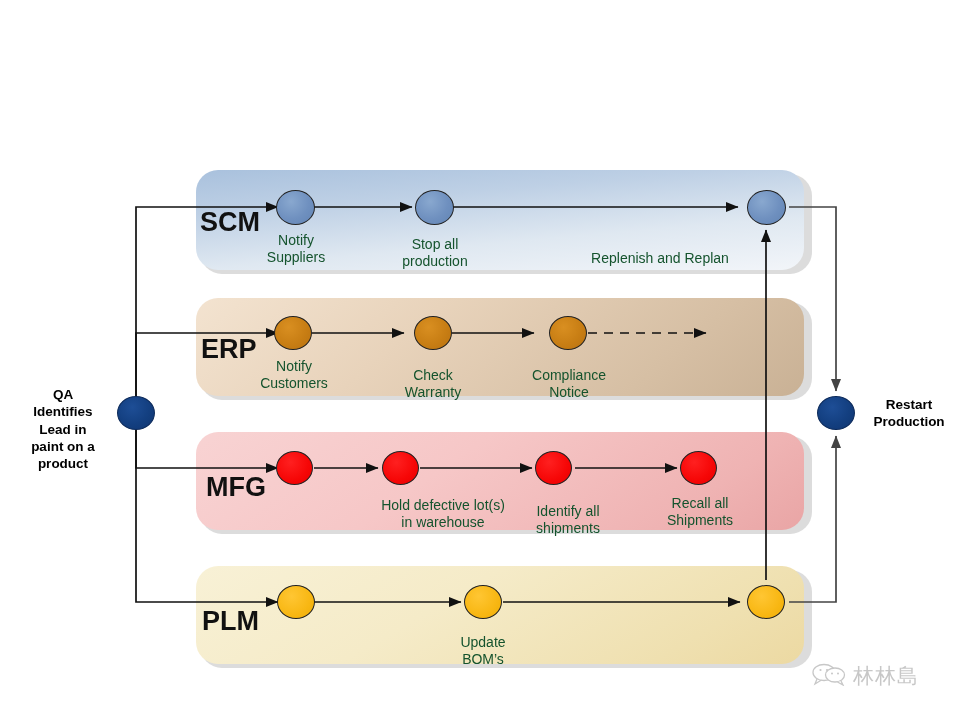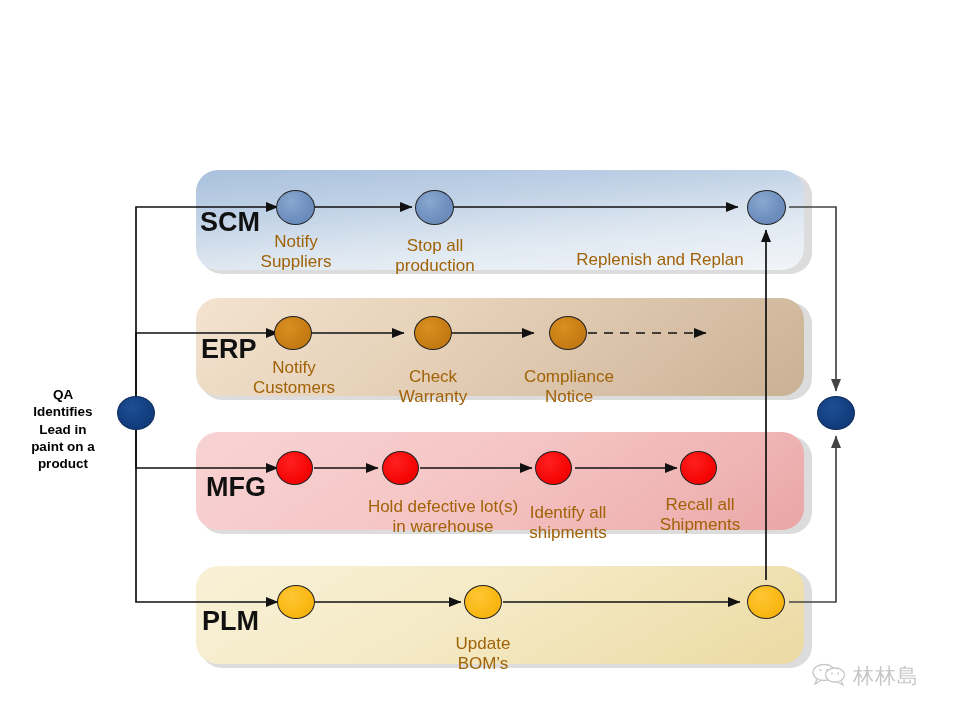--- a/index.html
+++ b/index.html
@@ -46,22 +46,22 @@
     border: 1.4px solid #222222;
   }
   .node-scm { background: radial-gradient(circle at 38% 32%, #89a8cf 0%, #6f90bf 55%, #6184b4 100%); }
   .node-erp { background: radial-gradient(circle at 38% 32%, #d98f21 0%, #c87e14 55%, #b87110 100%); }
   .node-mfg { background: radial-gradient(circle at 38% 32%, #ff2020 0%, #f60606 60%, #e60000 100%); }
   .node-plm { background: radial-gradient(circle at 38% 32%, #ffc633 0%, #f8b713 60%, #eead06 100%); }
   .node-hub { background: radial-gradient(circle at 40% 32%, #1e4e96 0%, #133f80 55%, #0f3570 100%); border:1px solid #0c2a5a; }
 
   .node-label {
     position: absolute;
-    font-size: 17px;
-    color: #a16207;
+    font-size: 14px;
+    color: #14532d;
     text-align: center;
     line-height: 1.18;
     white-space: pre-line;
   }
   .side-label {
     position: absolute;
     font-size: 13.5px;
     font-weight: bold;
     color: #000000;
     text-align: center;
@@ -149,20 +149,22 @@
   </svg>
 
   <div class="node node-hub" style="left:117px; top:396px; width:38px; height:34px;"></div>
   <div class="side-label" style="left:14px; top:386px; width:98px;">QA
 Identifies
 Lead in
 paint  on a
 product</div>
 
   <div class="node node-hub" style="left:817px; top:396px; width:38px; height:34px;"></div>
+  <div class="side-label" style="left:862px; top:396px; width:94px;">Restart
+Production</div>
 
   <div class="lane-title" style="left:200px; top:207px;">SCM</div>
   <div class="node node-scm" style="left:276px; top:190px; width:39px; height:35px;"></div>
   <div class="node-label" style="left:242px; top:232px; width:108px;">Notify
 Suppliers</div>
 
   <div class="node node-scm" style="left:415px; top:190px; width:39px; height:35px;"></div>
   <div class="node-label" style="left:381px; top:236px; width:108px;">Stop all
 production</div>
 

